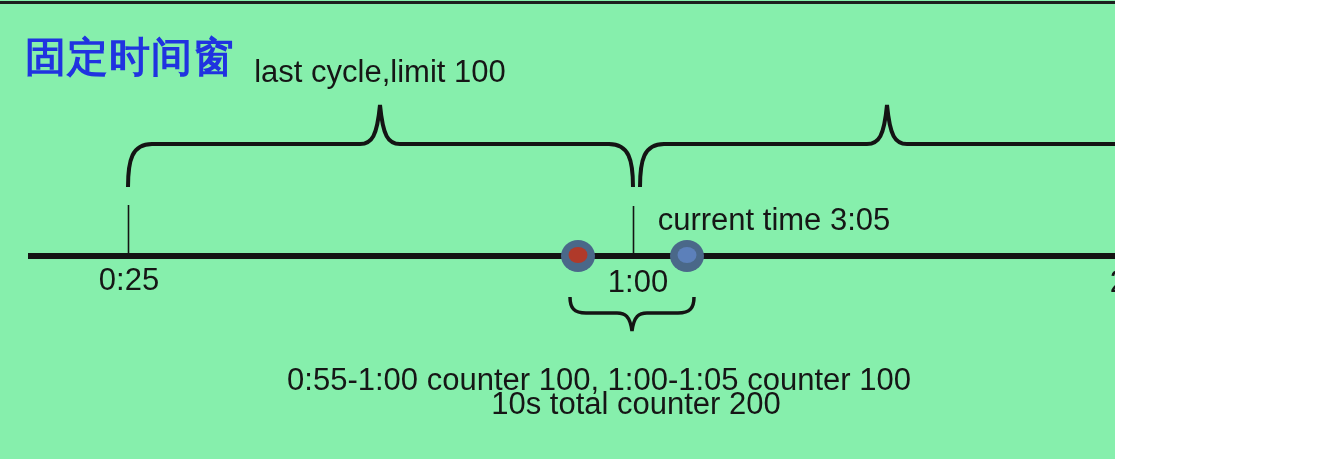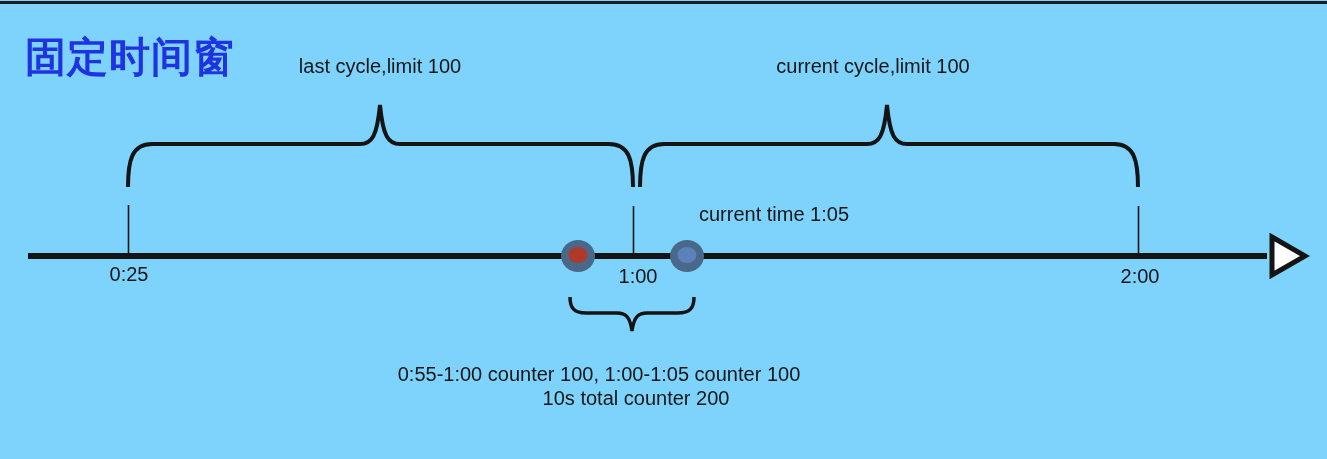--- a/index.html
+++ b/index.html
@@ -2,35 +2,35 @@
 <html><head>
 <meta charset="utf-8">
 <style>
   html,body{margin:0;padding:0;}
   body{
     font-family:"Liberation Sans","DejaVu Sans",sans-serif;
     background:#ffffff;
   }
   .canvas{
     position:relative;
-    width:1327px;height:459px;
-    background:#7dd3fc;
+    width:1115px;height:459px;
+    background:#86efac;
     overflow:hidden;
   }
   .top-rule{
     position:absolute;left:0;top:1px;width:100%;height:3px;
     background:#1e1e1e;
   }
   .svg-layer{
     position:absolute;left:0;top:0;width:1327px;height:459px;
   }
   .txt{
     position:absolute;
     color:#161616;
-    font-size:20px;
+    font-size:31px;
     white-space:nowrap;
     line-height:1.1;
   }
   .centered{transform:translateX(-50%);}
   .page-title{
     position:absolute;
     left:25px;top:30px;
     font-size:41px;
     font-weight:bold;
     color:#2033e0;
@@ -63,23 +63,22 @@
     <path d="M570,297 C570,308 574,313 586,313 L617,313 C625,313 630,316 632,331 C634,316 639,313 647,313 L678,313 C690,313 694,308 694,297" fill="none" stroke="#141414" stroke-width="3.5"></path>
 
     <ellipse cx="578" cy="256" rx="17" ry="16" fill="#4a6889"></ellipse>
     <ellipse cx="578" cy="255" rx="9.5" ry="8" fill="#b03a2a"></ellipse>
 
     <ellipse cx="687" cy="256" rx="17" ry="16" fill="#4a6889"></ellipse>
     <ellipse cx="687" cy="255" rx="9.5" ry="8" fill="#5c80ba"></ellipse>
   </svg>
 
   <div class="txt centered" style="left:380px;top:55px;">last cycle,limit 100</div>
-  <div class="txt centered" style="left:873px;top:55px;">current cycle,limit 100</div>
 
-  <div class="txt centered" style="left:774px;top:203px;">current time 1:05</div>
+  <div class="txt centered" style="left:774px;top:203px;">current time 3:05</div>
 
   <div class="txt centered" style="left:129px;top:263px;">0:25</div>
   <div class="txt centered" style="left:638px;top:265px;">1:00</div>
   <div class="txt centered" style="left:1140px;top:265px;">2:00</div>
 
   <div class="txt centered" style="left:599px;top:363px;">0:55-1:00 counter 100, 1:00-1:05 counter 100</div>
   <div class="txt centered" style="left:636px;top:387px;">10s total counter 200</div>
 
 </div>
 

